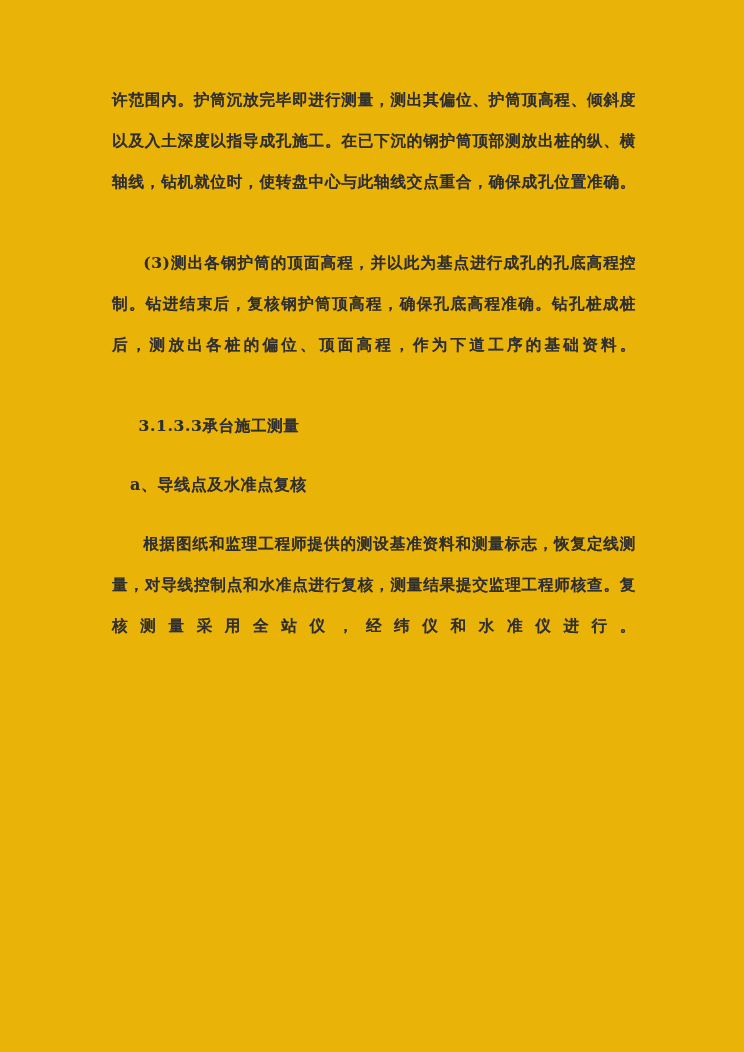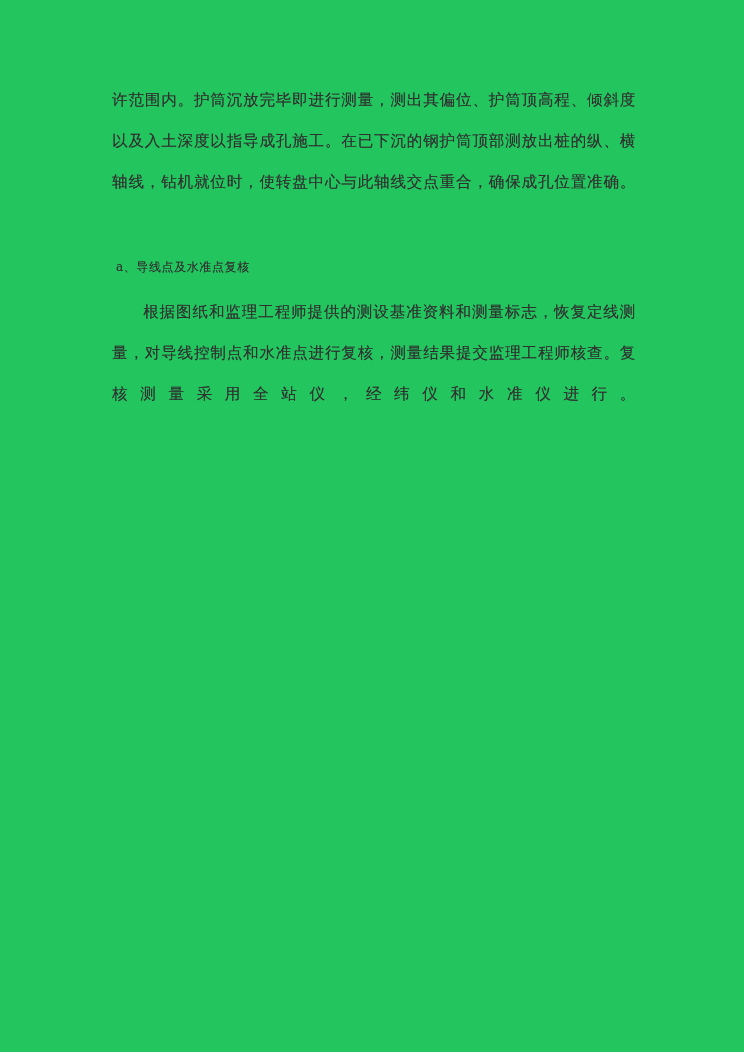--- a/index.html
+++ b/index.html
@@ -6,24 +6,25 @@
   html, body {
     margin: 0;
     padding: 0;
     background: #ffffff;
   }
 
   .page {
     position: relative;
     width: 744px;
     height: 1052px;
-    background: #22c55e;
+    background: #eab308;
     overflow: hidden;
     font-family: "DejaVu Serif", "Liberation Serif", serif;
     color: #2a2a2a;
+    font-weight: bold;
   }
 
   .content {
     position: absolute;
     left: 112px;
     top: 80px;
     width: 524px;
   }
 
   
@@ -52,46 +53,48 @@
     font-size: 15.6px;
     line-height: 40.8px;
     letter-spacing: 0.6px;
     color: #2f2f2f;
     margin: 0;
     text-shadow: 0 0 0.45px rgba(60,60,60,0.55);
   }
 
   .label-line {
     text-indent: 0;
-    font-size: 12px;
+    font-size: 16px;
     line-height: 40.8px;
     letter-spacing: 0.6px;
     color: #2f2f2f;
-    margin: 4px;
+    margin: 18px;
     text-shadow: 0 0 0.45px rgba(60,60,60,0.55);
   }
 
   
   .block:after,
   .heading:after {
     content: "";
     display: inline-block;
     width: 100%;
   }
   .nostretch:after { display: none; }
 </style>
 </head>
 <body>
 
 <div class="page">
   <div class="content">
 
     <p class="block flush">许范围内。护筒沉放完毕即进行测量，测出其偏位、护筒顶高程、倾斜度以及入土深度以指导成孔施工。在已下沉的钢护筒顶部测放出桩的纵、横轴线，钻机就位时，使转盘中心与此轴线交点重合，确保成孔位置准确。</p>
 
+    <p class="block para">(3)测出各钢护筒的顶面高程，并以此为基点进行成孔的孔底高程控制。钻进结束后，复核钢护筒顶高程，确保孔底高程准确。钻孔桩成桩后，测放出各桩的偏位、顶面高程，作为下道工序的基础资料。</p>
 
+    <p class="heading nostretch">3.1.3.3承台施工测量</p>
 
 
 
 
 
     <p class="label-line nostretch">a、导线点及水准点复核</p>
 
     <p class="block para">根据图纸和监理工程师提供的测设基准资料和测量标志，恢复定线测量，对导线控制点和水准点进行复核，测量结果提交监理工程师核查。复核测量采用全站仪，经纬仪和水准仪进行。</p>
 
   </div>

